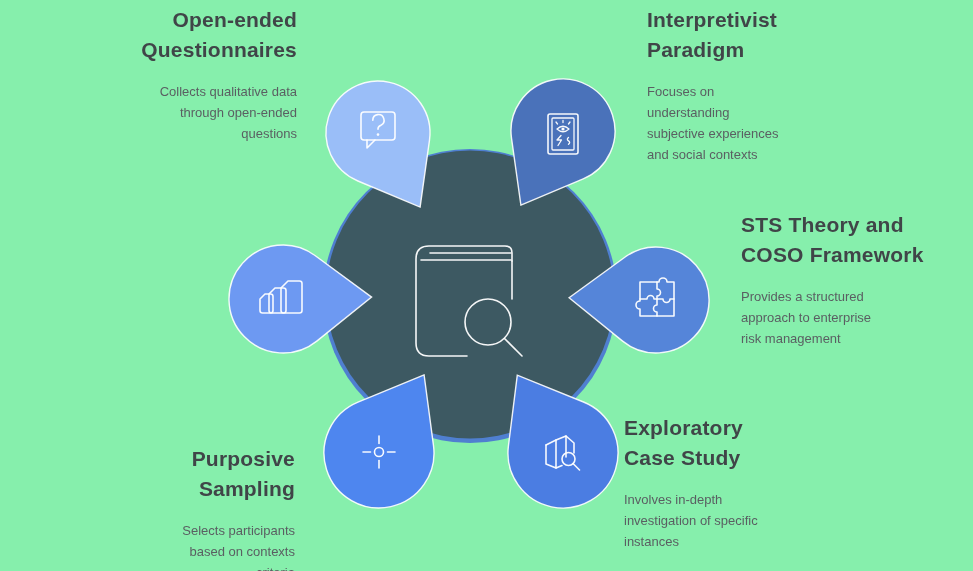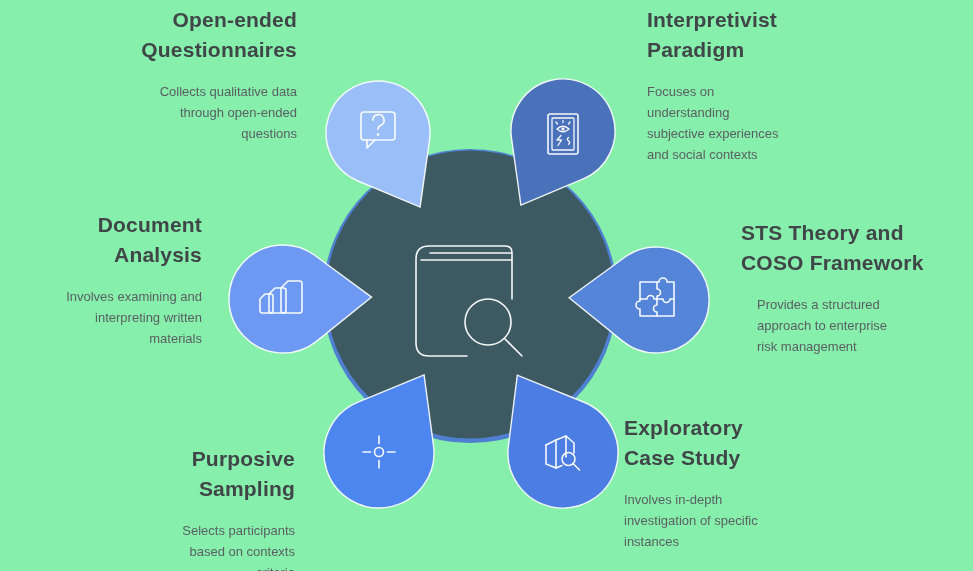--- a/index.html
+++ b/index.html
@@ -120,44 +120,37 @@
   <div class="node-block align-left" style="top:5px; left:647px;">
     <div class="node-title" style="color: rgb(64, 69, 72);">Interpretivist
 Paradigm</div>
     <div class="node-desc" style="color: rgb(90, 95, 98);">Focuses on
 understanding
 subjective experiences
 and social contexts</div>
   </div>
 
   <div class="node-block align-left" style="top:210px; left:741px;">
-    <div class="node-title" style="color: rgb(64, 69, 72); margin-top: 8px;">STS Theory and
+    <div class="node-title" style="color: rgb(64, 69, 72);">STS Theory and
 COSO Framework</div>
-    <div class="node-desc" style="color: rgb(90, 95, 98); margin-left: 16px;">Provides a structured
+    <div class="node-desc" style="color: rgb(90, 95, 98);">Provides a structured
 approach to enterprise
 risk management</div>
   </div>
 
   <div class="node-block align-left" style="top:413px; left:624px;">
     <div class="node-title" style="color: rgb(64, 69, 72);">Exploratory
 Case Study</div>
     <div class="node-desc" style="color: rgb(90, 95, 98);">Involves in-depth
 investigation of specific
 instances</div>
   </div>
 
   <div class="node-block align-right" style="top:413px; right:678px;">
     <div class="node-title" style="color: rgb(64, 69, 72); margin-top: 31px;">Purposive
 Sampling</div>
     <div class="node-desc" style="color: rgb(90, 95, 98);">Selects participants
 based on contexts
 criteria</div>
   </div>
 
-  <div class="node-block align-right" style="top:210px; right:771px;">
-    <div class="node-title" style="color: rgb(64, 69, 72);">Document
-Analysis</div>
-    <div class="node-desc" style="color: rgb(90, 95, 98);">Involves examining and
-interpreting written
-materials</div>
-  </div>
 
 </div>
 
 </body></html>

